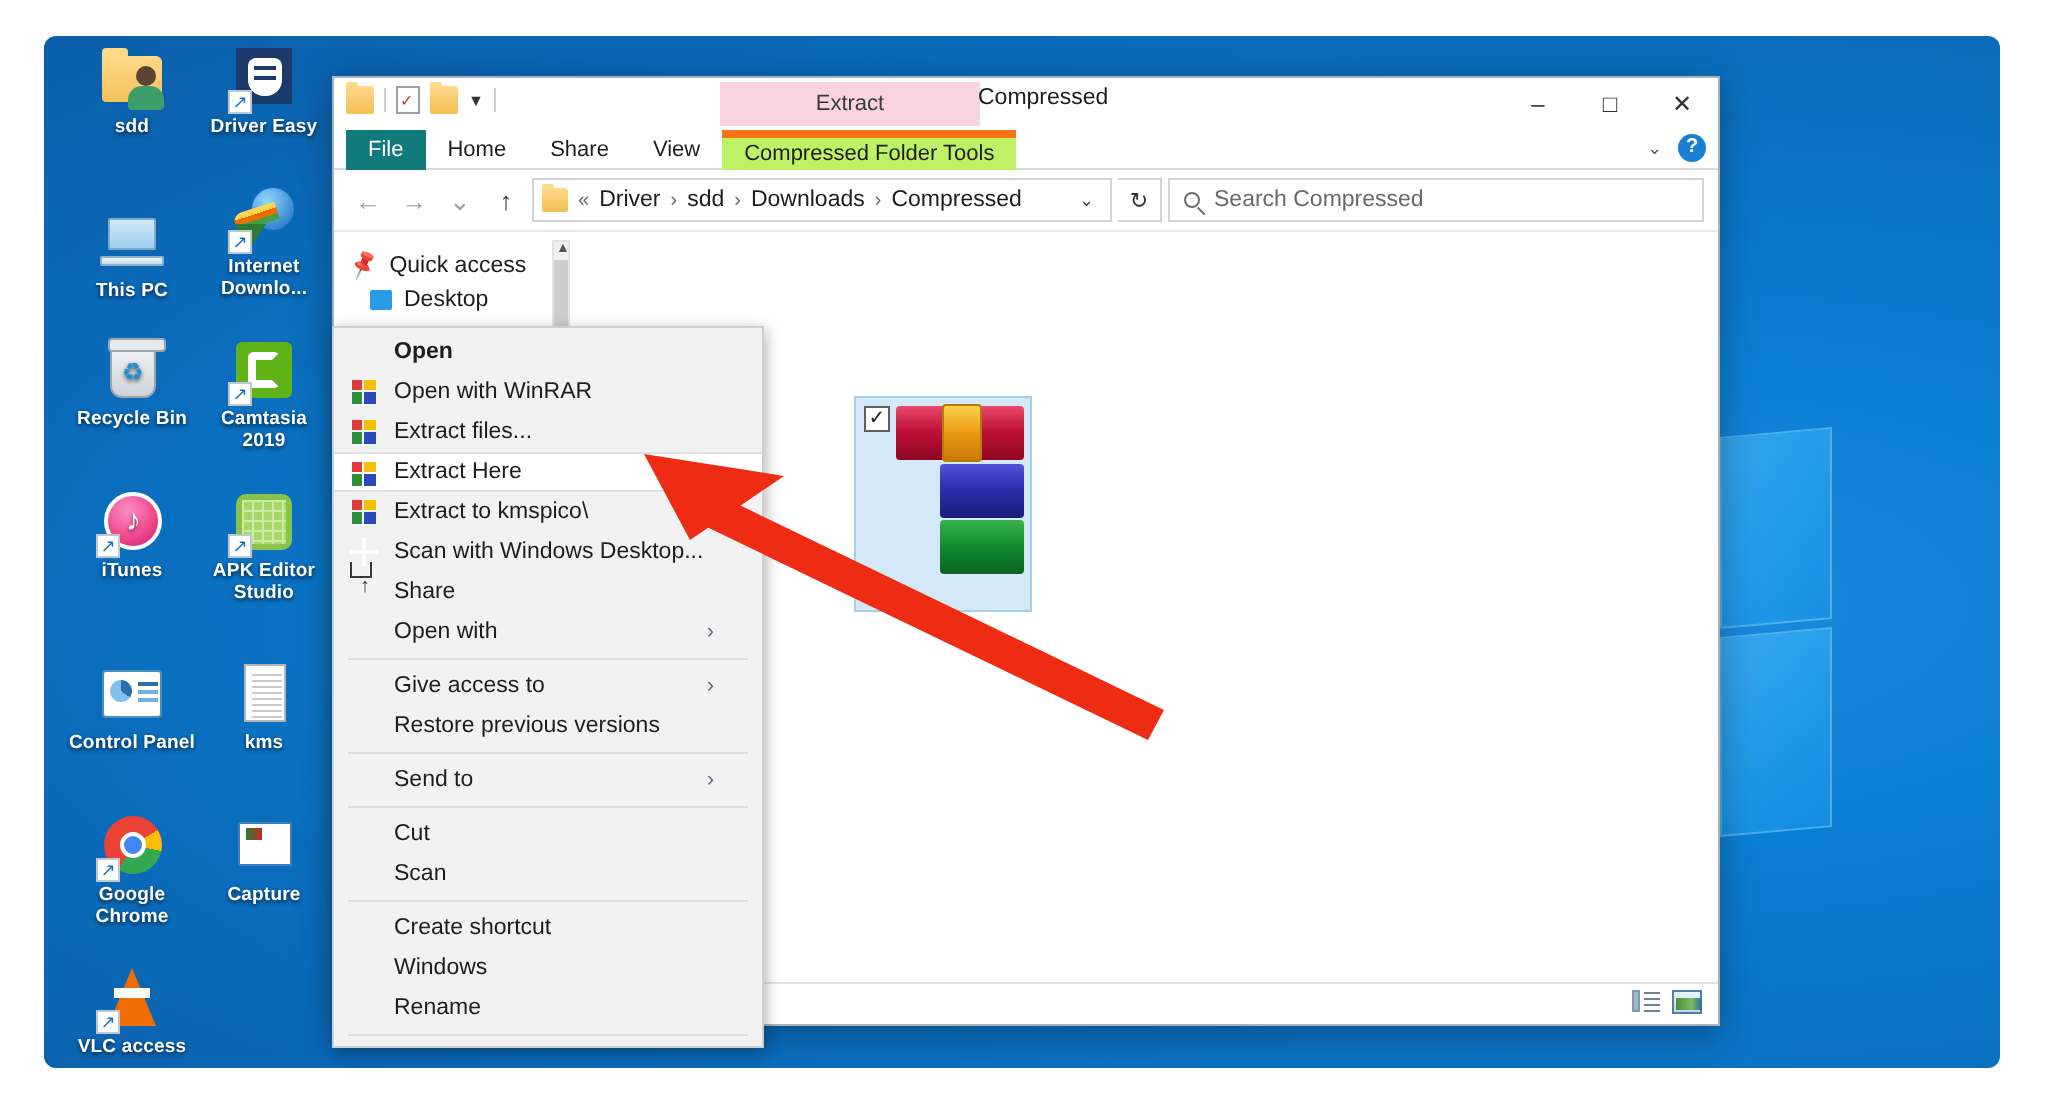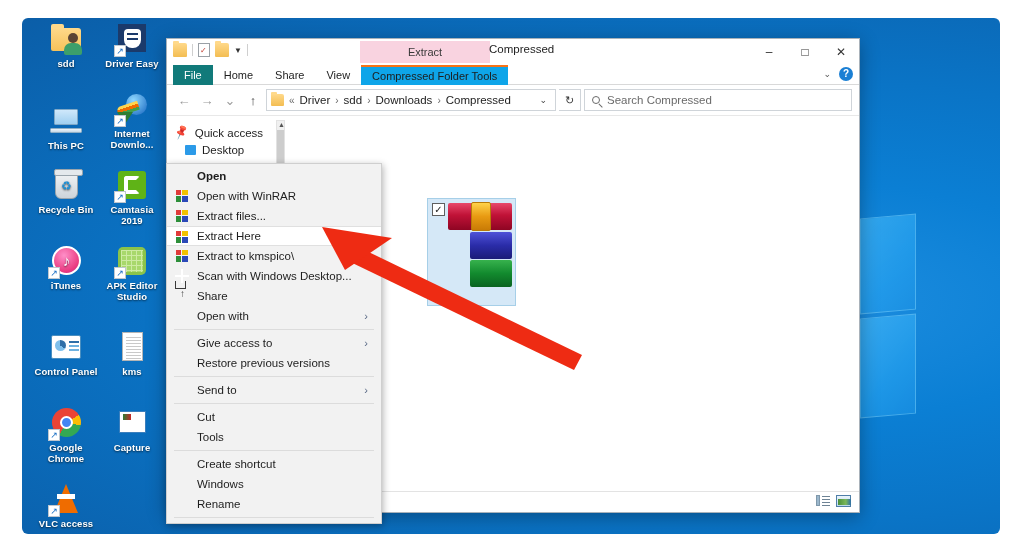--- a/index.html
+++ b/index.html
@@ -154,21 +154,21 @@
   }
   #win-title { position:absolute; left:322px; top:4px; font-size:11.5px; color:#1d1d1d; }
   #wincontrols { position:absolute; right:0; top:0; display:flex; }
   .wc { width:36px; height:26px; display:flex; align-items:center; justify-content:center; font-size:12px; color:#333; }
 
   
   #ribbon { position:relative; height:20px; background:#ffffff; border-bottom:1px solid #d9d9d9; }
   #tabs { position:absolute; left:6px; top:0; display:flex; height:20px; }
   .tab { padding:0 11px; height:20px; display:flex; align-items:center; font-size:11px; color:#1d1d1d; }
   .tab.file { background:#117a7a; color:#fff; }
-  .tab.ctx { border-top:2px solid #f97316; background:#0ea5e9; }
+  .tab.ctx { border-top:4px solid #f97316; background:#bef264; }
   #ribbon-right { position:absolute; right:6px; top:2px; display:flex; align-items:center; gap:8px; }
   .chev { font-size:9px; color:#555; }
   .help-ico { width:14px; height:14px; border-radius:50%; background:#1a7fd4; color:#fff; font-size:10px; line-height:14px; text-align:center; font-weight:700; }
 
   
   #addressrow { display:flex; align-items:center; height:30px; padding:0 7px; gap:3px; background:#fff; }
   .navbtn { width:20px; height:22px; display:flex; align-items:center; justify-content:center; font-size:13px; color:#9b9b9b; }
   .navbtn.active { color:#3b3b3b; }
   #addressbar {
     flex:1; height:22px; border:1px solid #cfd4d9; background:#fff;
@@ -226,21 +226,21 @@
   .thumbs-glyph:after { content:""; position:absolute; left:1px; bottom:1px; width:13px; height:6px; background:linear-gradient(90deg,#4a8f3a,#7bb85a 60%,#2d6fa8); }
 
   
   #ctxmenu {
     position:absolute; left:166px; top:163px; width:216px;
     background:#f2f2f2; border:1px solid #cfcfcf;
     box-shadow: 1px 2px 7px rgba(0,0,0,.3);
     font-size:11.5px; color:#1d1d1d; padding:2px 0;
     z-index: 40;
   }
-  .mi { position:relative; display:flex; align-items:center; height:20px; padding-left:30px; padding-right:13px; }
+  .mi { position:relative; display:flex; align-items:center; height:20px; padding-left:30px; padding-right:24px; }
   .mi.bold { font-weight:700; }
   .mi.selected { background:#ffffff; border-top:1px solid #e0e0e0; border-bottom:1px solid #e0e0e0; }
   .mi .mi-ico { position:absolute; left:8px; top:3px; width:15px; height:15px; }
   .mi .sub { margin-left:auto; color:#5a6a86; font-size:11px; }
   .msep { height:1px; background:#dcdcdc; margin:3px 7px; }
   
   .rar-mini { width:14px; height:14px; position:relative; background:#7a2030; }
   .rar-mini i { position:absolute; display:block; }
   .rar-mini .r1 { left:1px; top:1px; width:5px; height:5px; background:#e03a3a; }
   .rar-mini .r2 { left:7px; top:1px; width:6px; height:5px; background:#f2c200; }
@@ -562,21 +562,21 @@
     <div class="mi">
       <span>Send to</span>
       <span class="sub">›</span>
     </div>
     <div class="msep"></div>
 
     <div class="mi">
       <span>Cut</span>
     </div>
     <div class="mi">
-      <span>Tools</span>
+      <span>Scan</span>
     </div>
     <div class="msep"></div>
 
     <div class="mi">
       <span>Create shortcut</span>
     </div>
     <div class="mi">
       <span>Windows</span>
     </div>
     <div class="mi">

